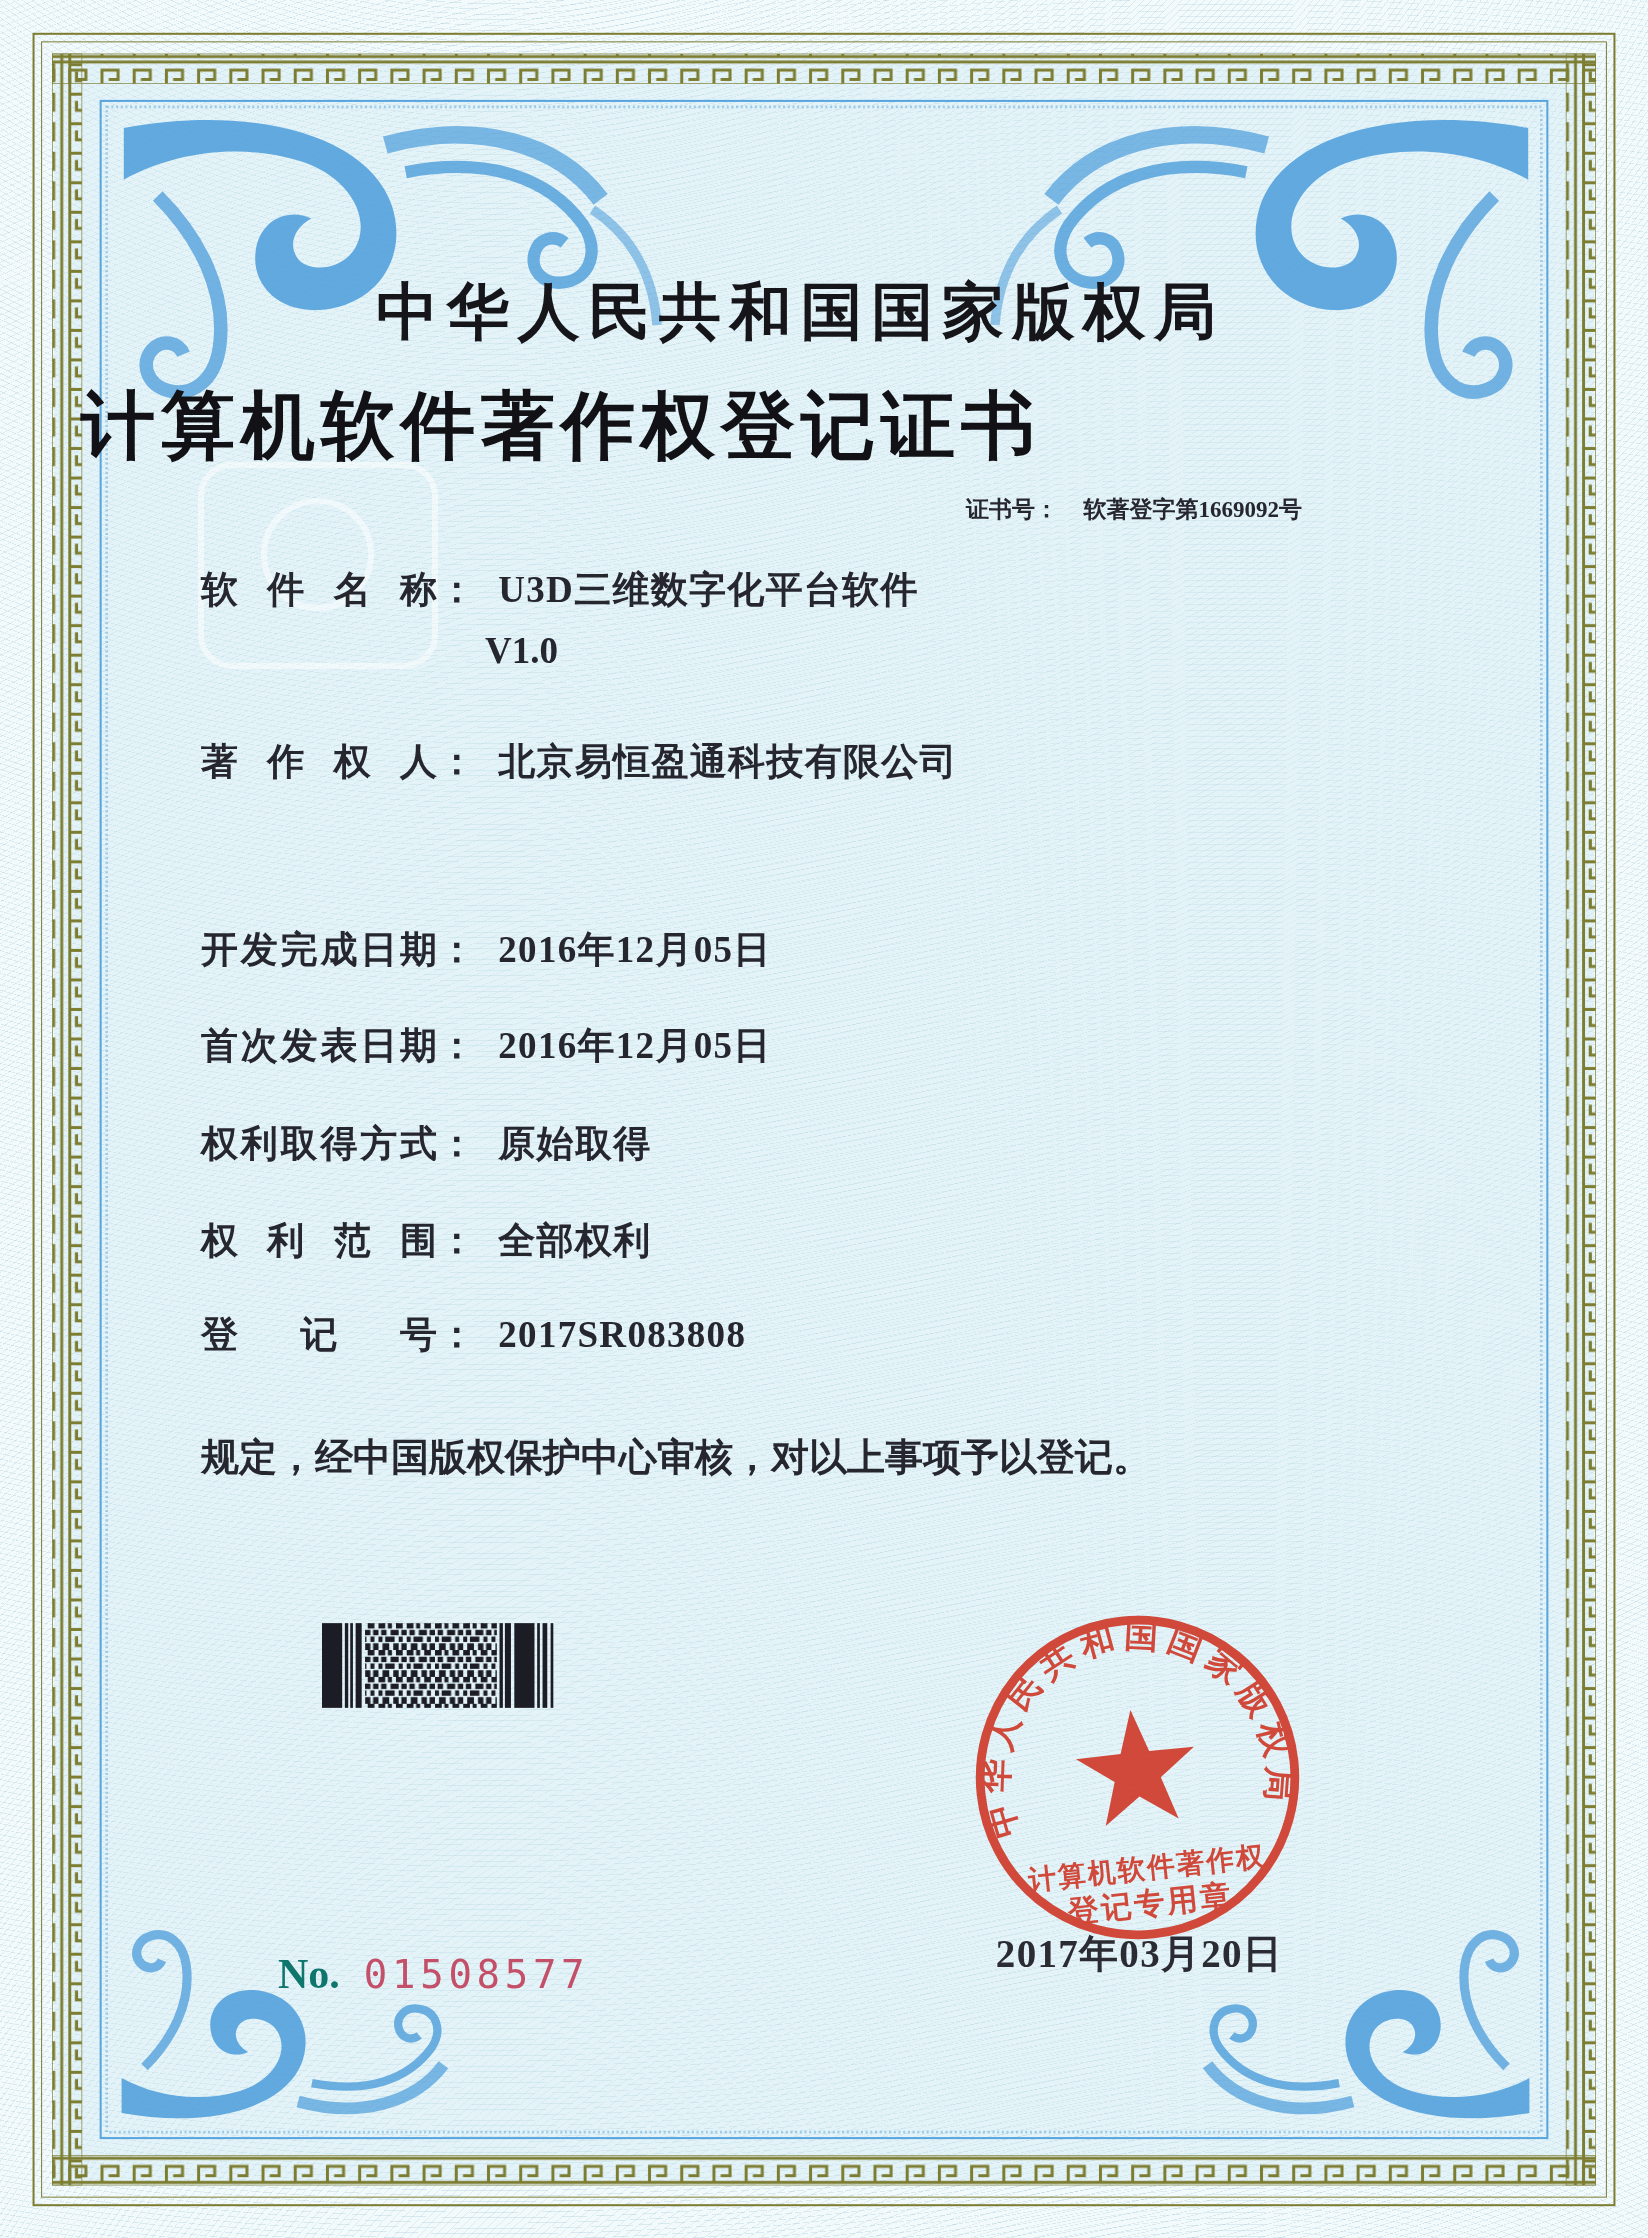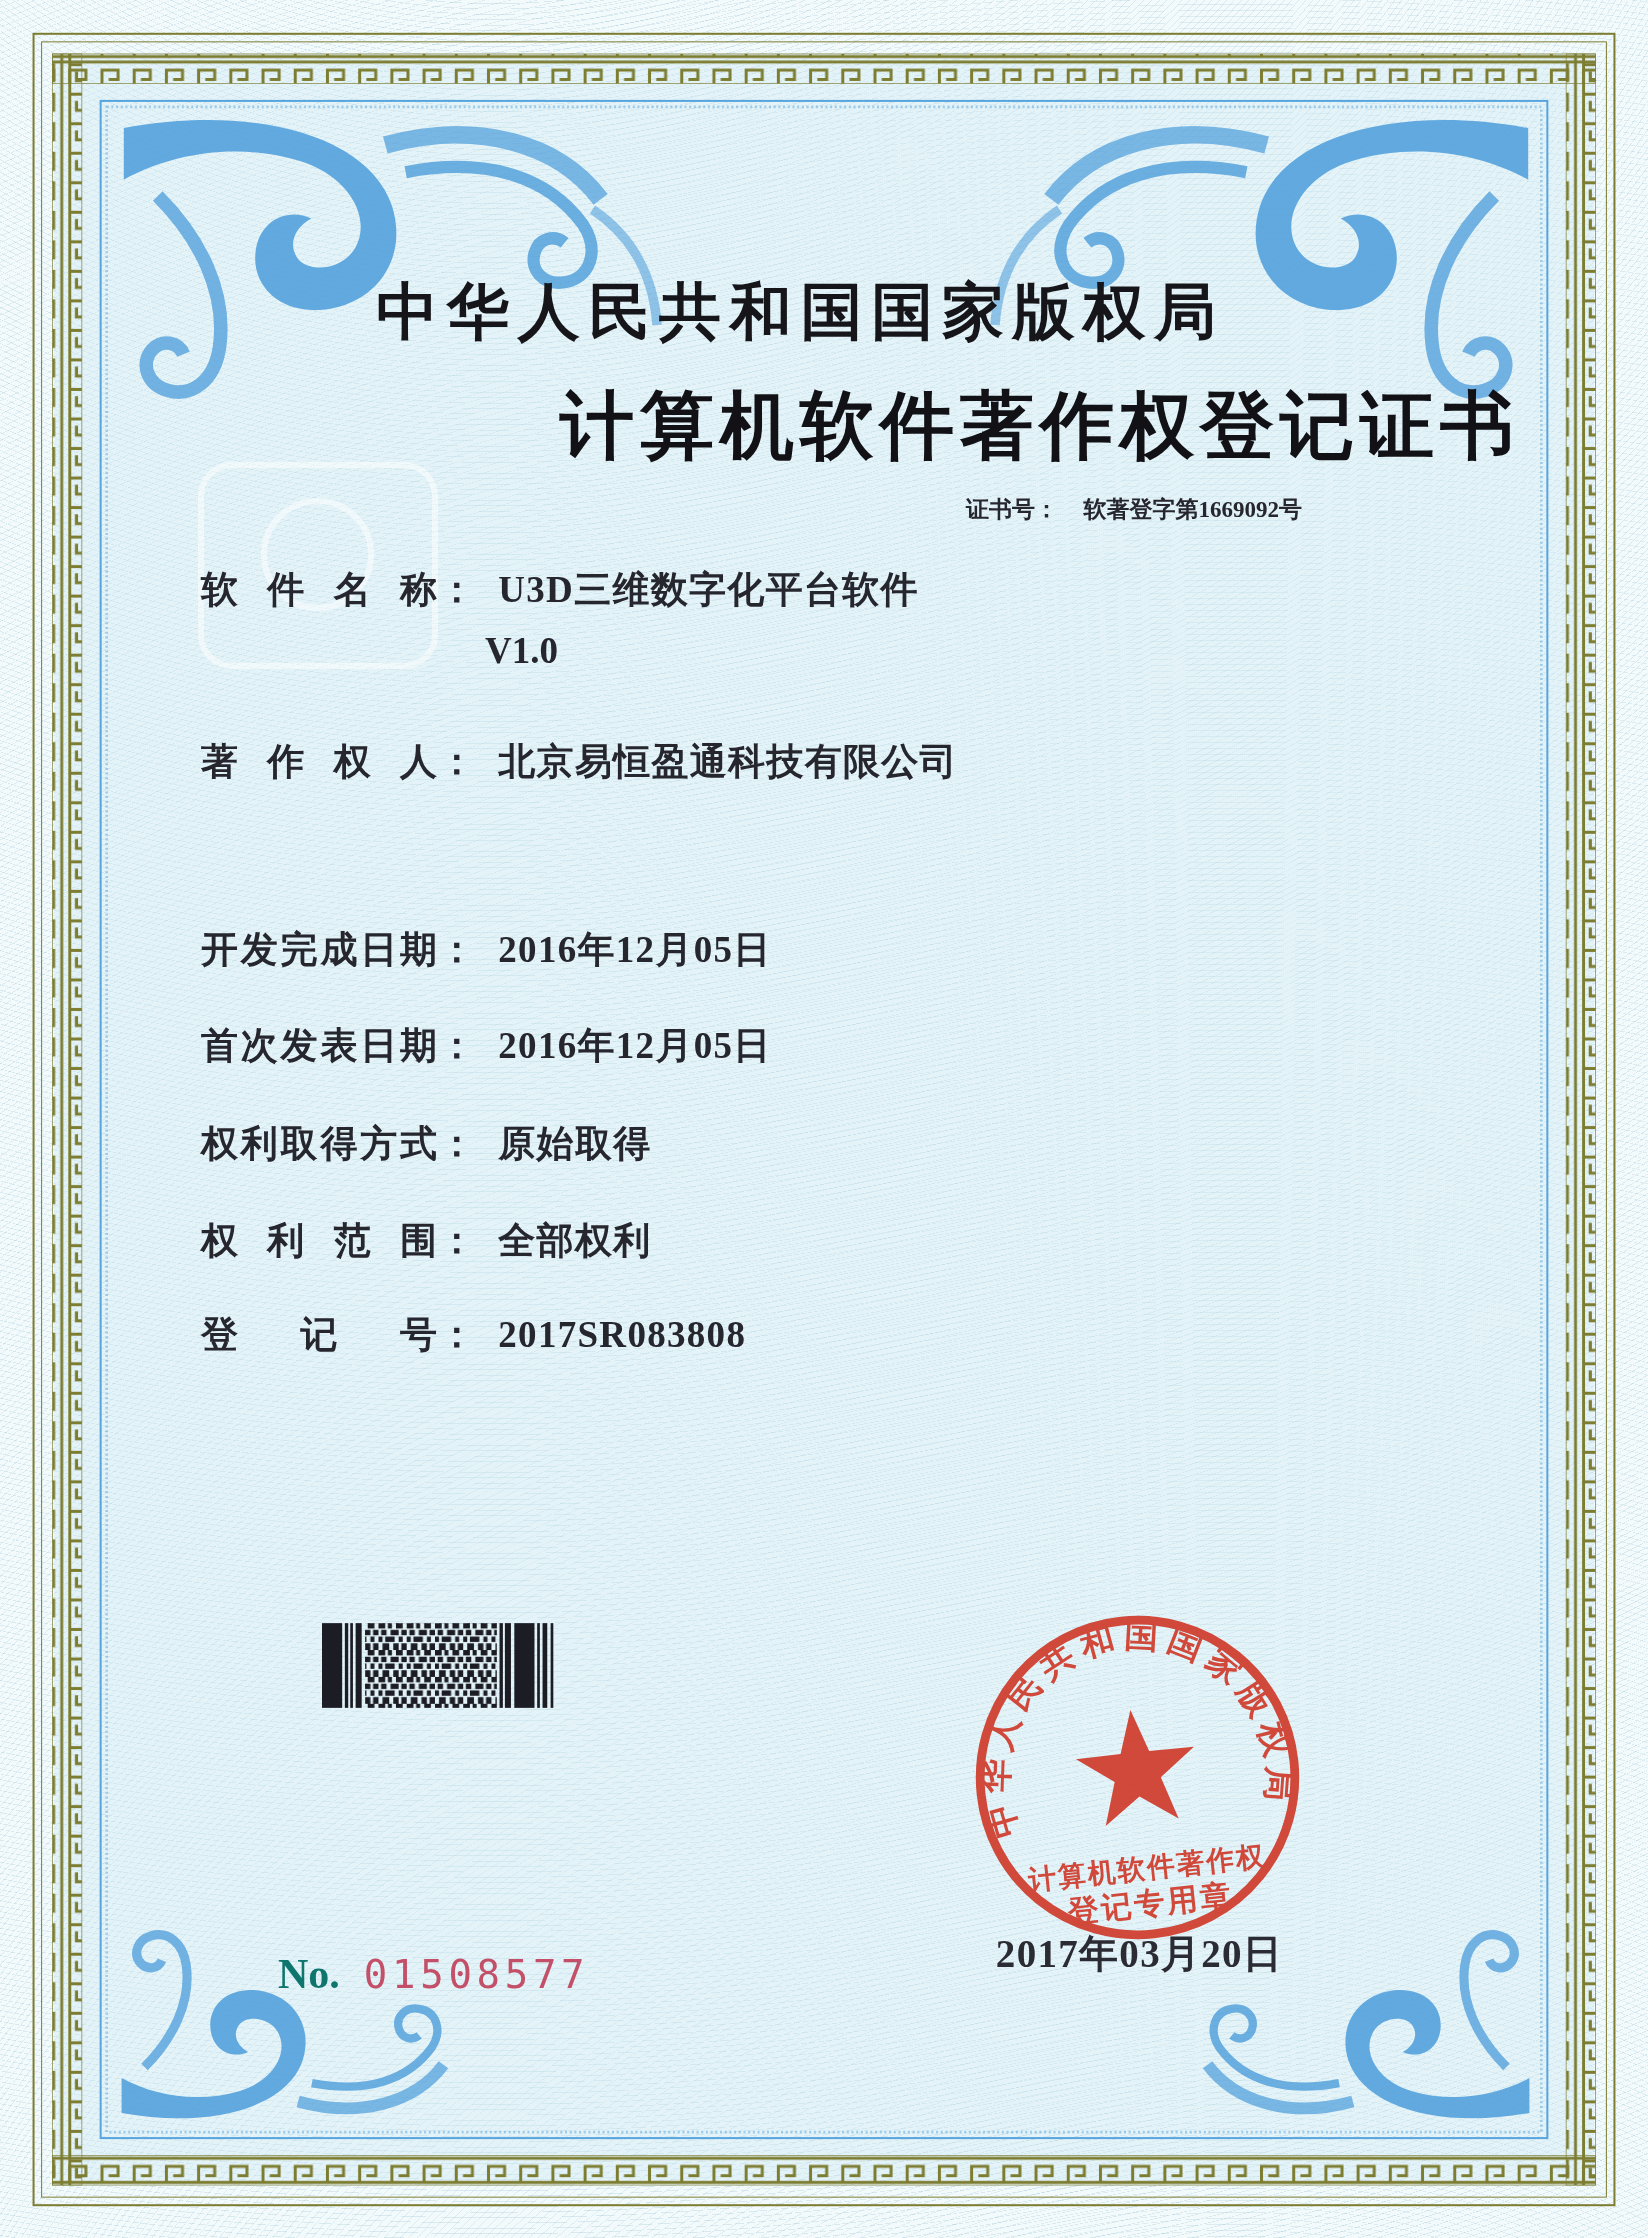--- a/index.html
+++ b/index.html
@@ -29,21 +29,21 @@
   }
   .watermark::after{
     content:"";position:absolute;left:57px;top:30px;width:101px;height:101px;
     border:6.7px solid rgba(255,255,255,.92);border-radius:50%;
   }
   .authority-title{
     position:absolute;top:270px;left:81px;right:128px;text-align:center;z-index:3;
     font-size:62px;font-weight:bold;letter-spacing:8.7px;color:#15151a;
   }
   .certificate-title{
-    position:absolute;top:377px;left:81px;right:128px;text-align:right;z-index:3;
+    position:absolute;top:377px;left:81px;right:128px;text-align:left;z-index:3;
     font-size:74px;font-weight:bold;letter-spacing:6px;color:#111116;
   }
   .cert-no{
     position:absolute;top:494px;left:966px;z-index:3;
     font-size:23px;font-weight:bold;color:#26262e;
   }
   .cert-no .cn-value{margin-left:25.5px;}
   .field-row{position:absolute;left:201px;z-index:3;font-size:37px;color:#26262e;font-weight:bold;}
   .f-label{display:inline-block;width:236px;text-align:justify;text-align-last:justify;}
   .f-colon{display:inline-block;margin-left:1.3px;}
@@ -170,20 +170,21 @@
   <span class="f-label">权利取得方式</span><span class="f-colon">：</span><span class="f-value">原始取得</span>
 </div>
 <div class="field-row row-5">
   <span class="f-label">权利范围</span><span class="f-colon">：</span><span class="f-value">全部权利</span>
 </div>
 <div class="field-row row-6">
   <span class="f-label">登记号</span><span class="f-colon">：</span><span class="f-value">2017SR083808</span>
 </div>
 
 <div class="statement">
+  <span class="st-line2">规定，经中国版权保护中心审核，对以上事项予以登记。</span>
 </div>
 
 <svg class="barcode" viewBox="0 0 348 126">
   <defs>
     <pattern id="bk" patternUnits="userSpaceOnUse" width="42" height="40">
       <g fill="#1c1c24">
         <rect x="0" y="0" width="10" height="8"></rect>
           <rect x="14" y="0" width="6" height="8"></rect>
           <rect x="26" y="0" width="10" height="8"></rect>
         <rect x="4" y="10" width="8" height="8"></rect>

